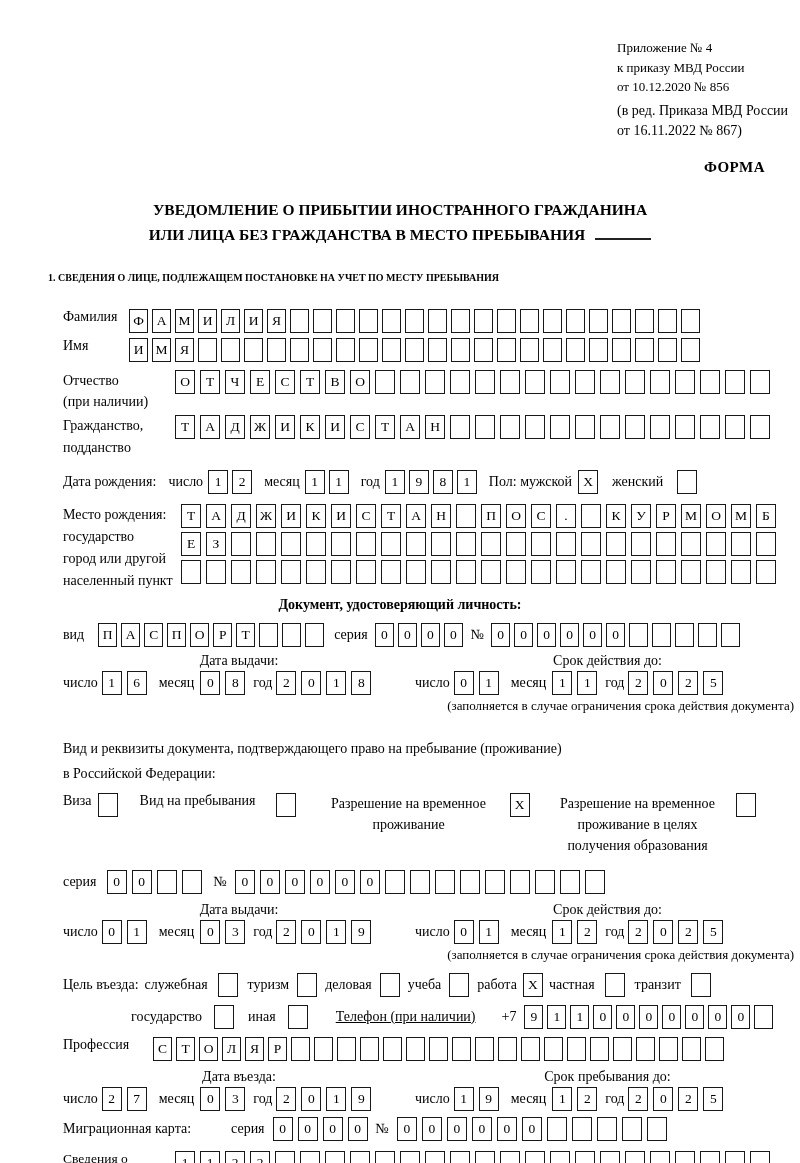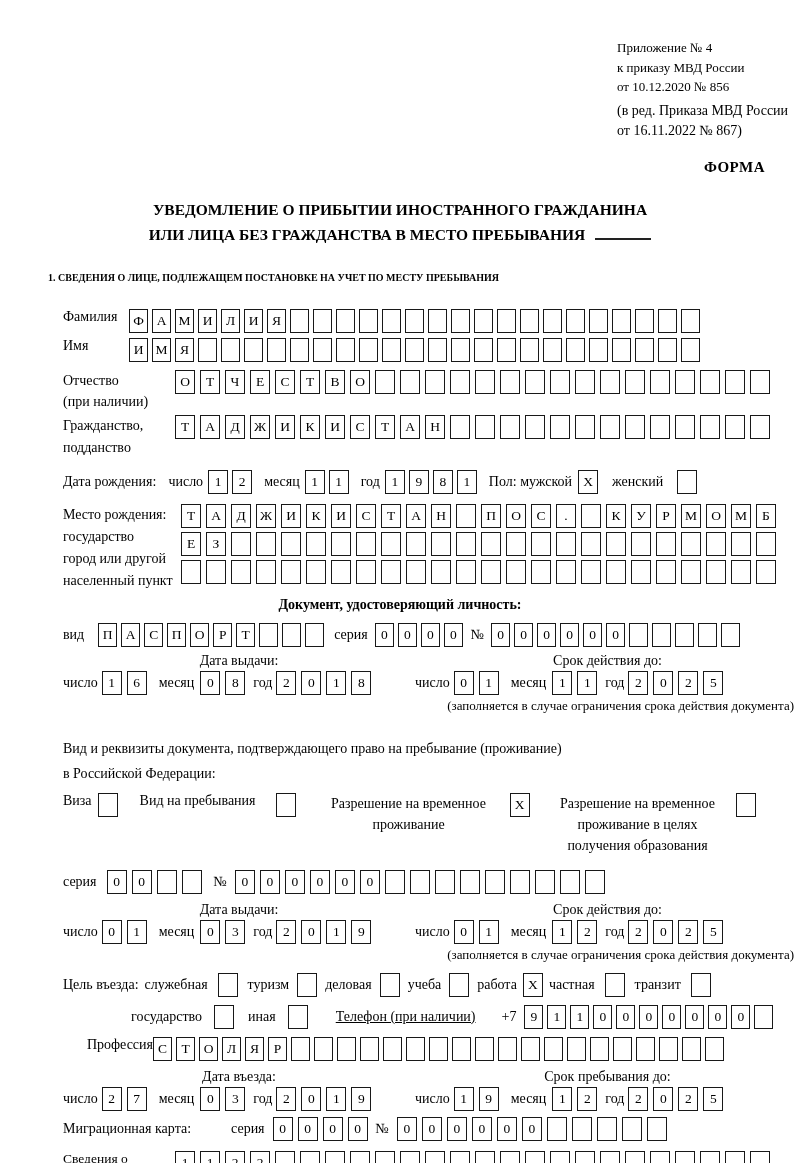--- a/index.html
+++ b/index.html
@@ -543,21 +543,21 @@
         <span class="cell">0</span>
         <span class="cell">0</span>
         <span class="cell">0</span>
         <span class="cell">0</span>
         <span class="cell">0</span>
         <span class="cell">0</span>
         <span class="cell"></span>
       </div>
   </div>
 
-  <div class="fb row" style="margin-top:8px;text-align:right;">
+  <div class="fb row" style="margin-top:8px;">
     <span class="lbl" style="width:90px;">Профессия</span>
     <div class="grid grid-sm">
         <span class="cell">С</span>
         <span class="cell">Т</span>
         <span class="cell">О</span>
         <span class="cell">Л</span>
         <span class="cell">Я</span>
         <span class="cell">Р</span>
         <span class="cell"></span>
         <span class="cell"></span>

